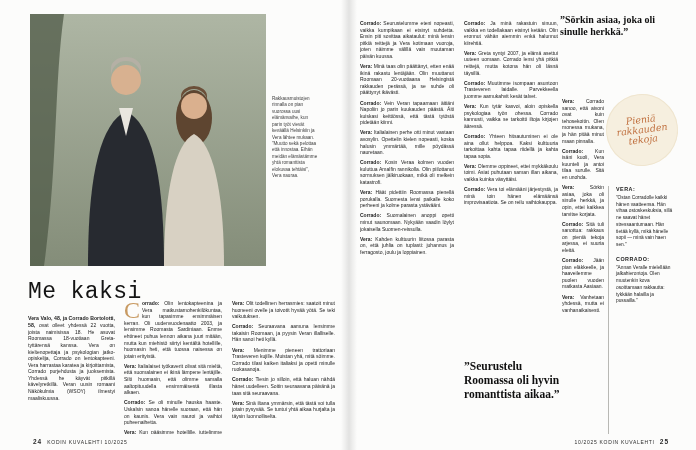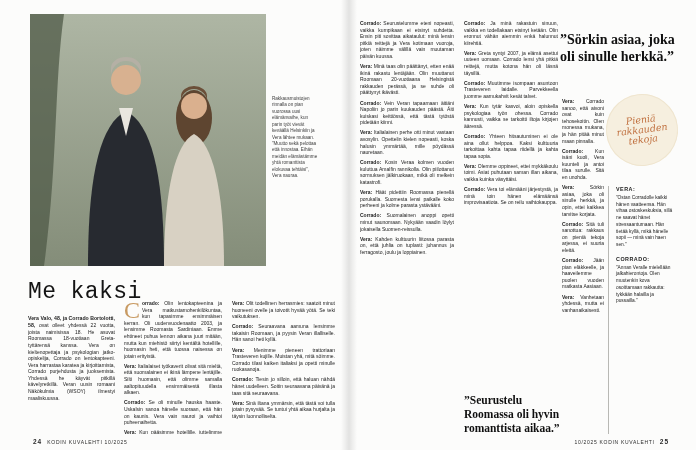--- a/index.html
+++ b/index.html
@@ -18,22 +18,22 @@
   .intro{left:28px;top:315px;width:87px;height:120px}
   .intro b.lead{font-size:5.2px}
   .c2{left:124px;top:300px;width:98px;height:134px}
   .c3{left:232px;top:300px;width:103px;height:134px}
   .r1{left:360px;top:20px;width:94px;height:412px}
   .r2{left:464px;top:20px;width:94px;height:352px}
   .r3{left:562px;top:98px;width:42px;height:334px}
   .dropcap{float:left;font-family:"Liberation Serif",serif;font-size:24px;line-height:0.78;
            color:#c89a62;margin:1px 2px 0 0}
   .quote{position:absolute;font-family:"Liberation Serif",serif;font-weight:700;color:#101010}
-  .q1{left:560px;top:32px;width:118px;font-size:14px;line-height:1.18}
-  .q2{left:464px;top:394px;width:97px;font-size:11.5px;line-height:1.2}
+  .q1{left:560px;top:14px;width:118px;font-size:10px;line-height:1.18}
+  .q2{left:464px;top:360px;width:97px;font-size:11.5px;line-height:1.2}
   .badge{position:absolute;left:606px;top:94px;width:72px;height:72px;border-radius:50%;
          background:#f6efdf;box-shadow:0 0 0 1px #efe5cf inset;display:flex;flex-direction:column;
          align-items:center;justify-content:center;transform:rotate(-7deg);
          font-family:"DejaVu Serif",serif;font-style:italic;color:#c0703f;font-size:9.5px;line-height:1.05}
   .sidebar{position:absolute;left:608px;top:186px;width:68px;height:248px;border-left:1px solid #b8b8b4;
            padding-left:7px;font-size:4.8px;line-height:1.4;color:#232323;text-align:left}
   .sidebar p{margin-bottom:7px}
   .sidebar b.lead{display:block;font-size:5.4px;letter-spacing:0.5px;margin-bottom:1.5px}
   .footer{position:absolute;top:438px;font-size:5px;letter-spacing:0.7px;color:#2a2a2a;white-space:nowrap}
   .footer b{font-size:6.5px;letter-spacing:1px;margin:0 3px}

